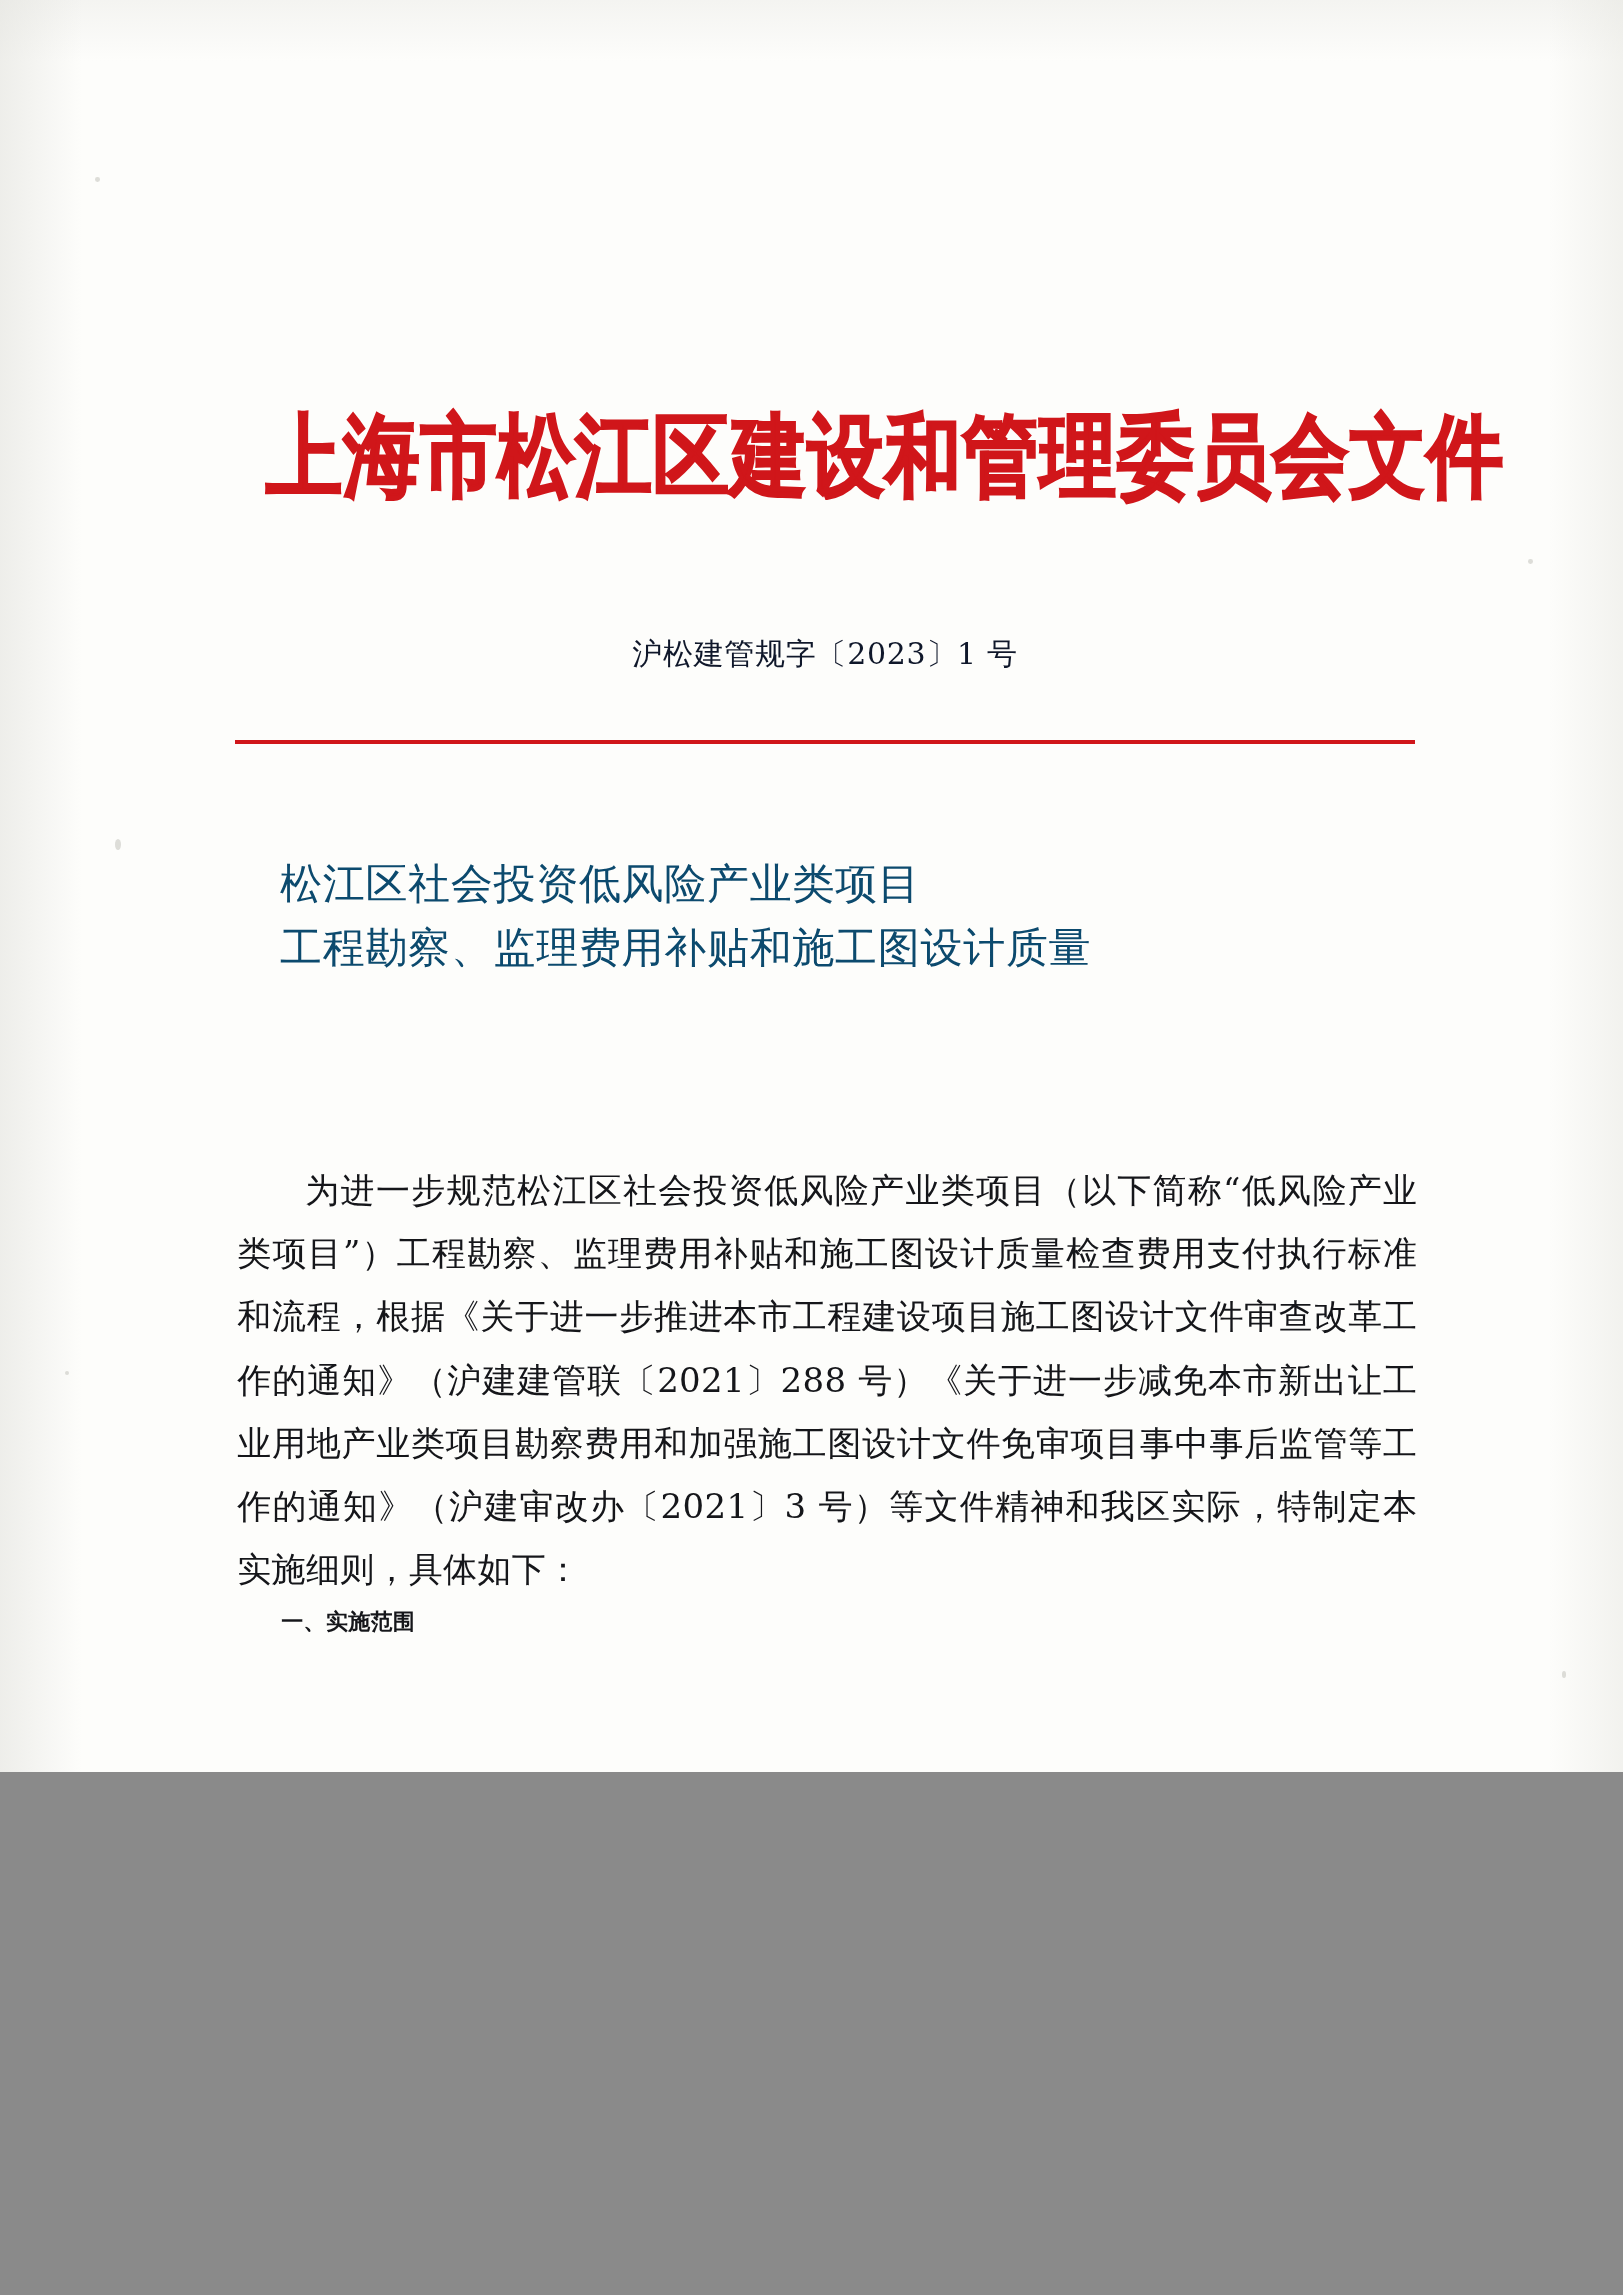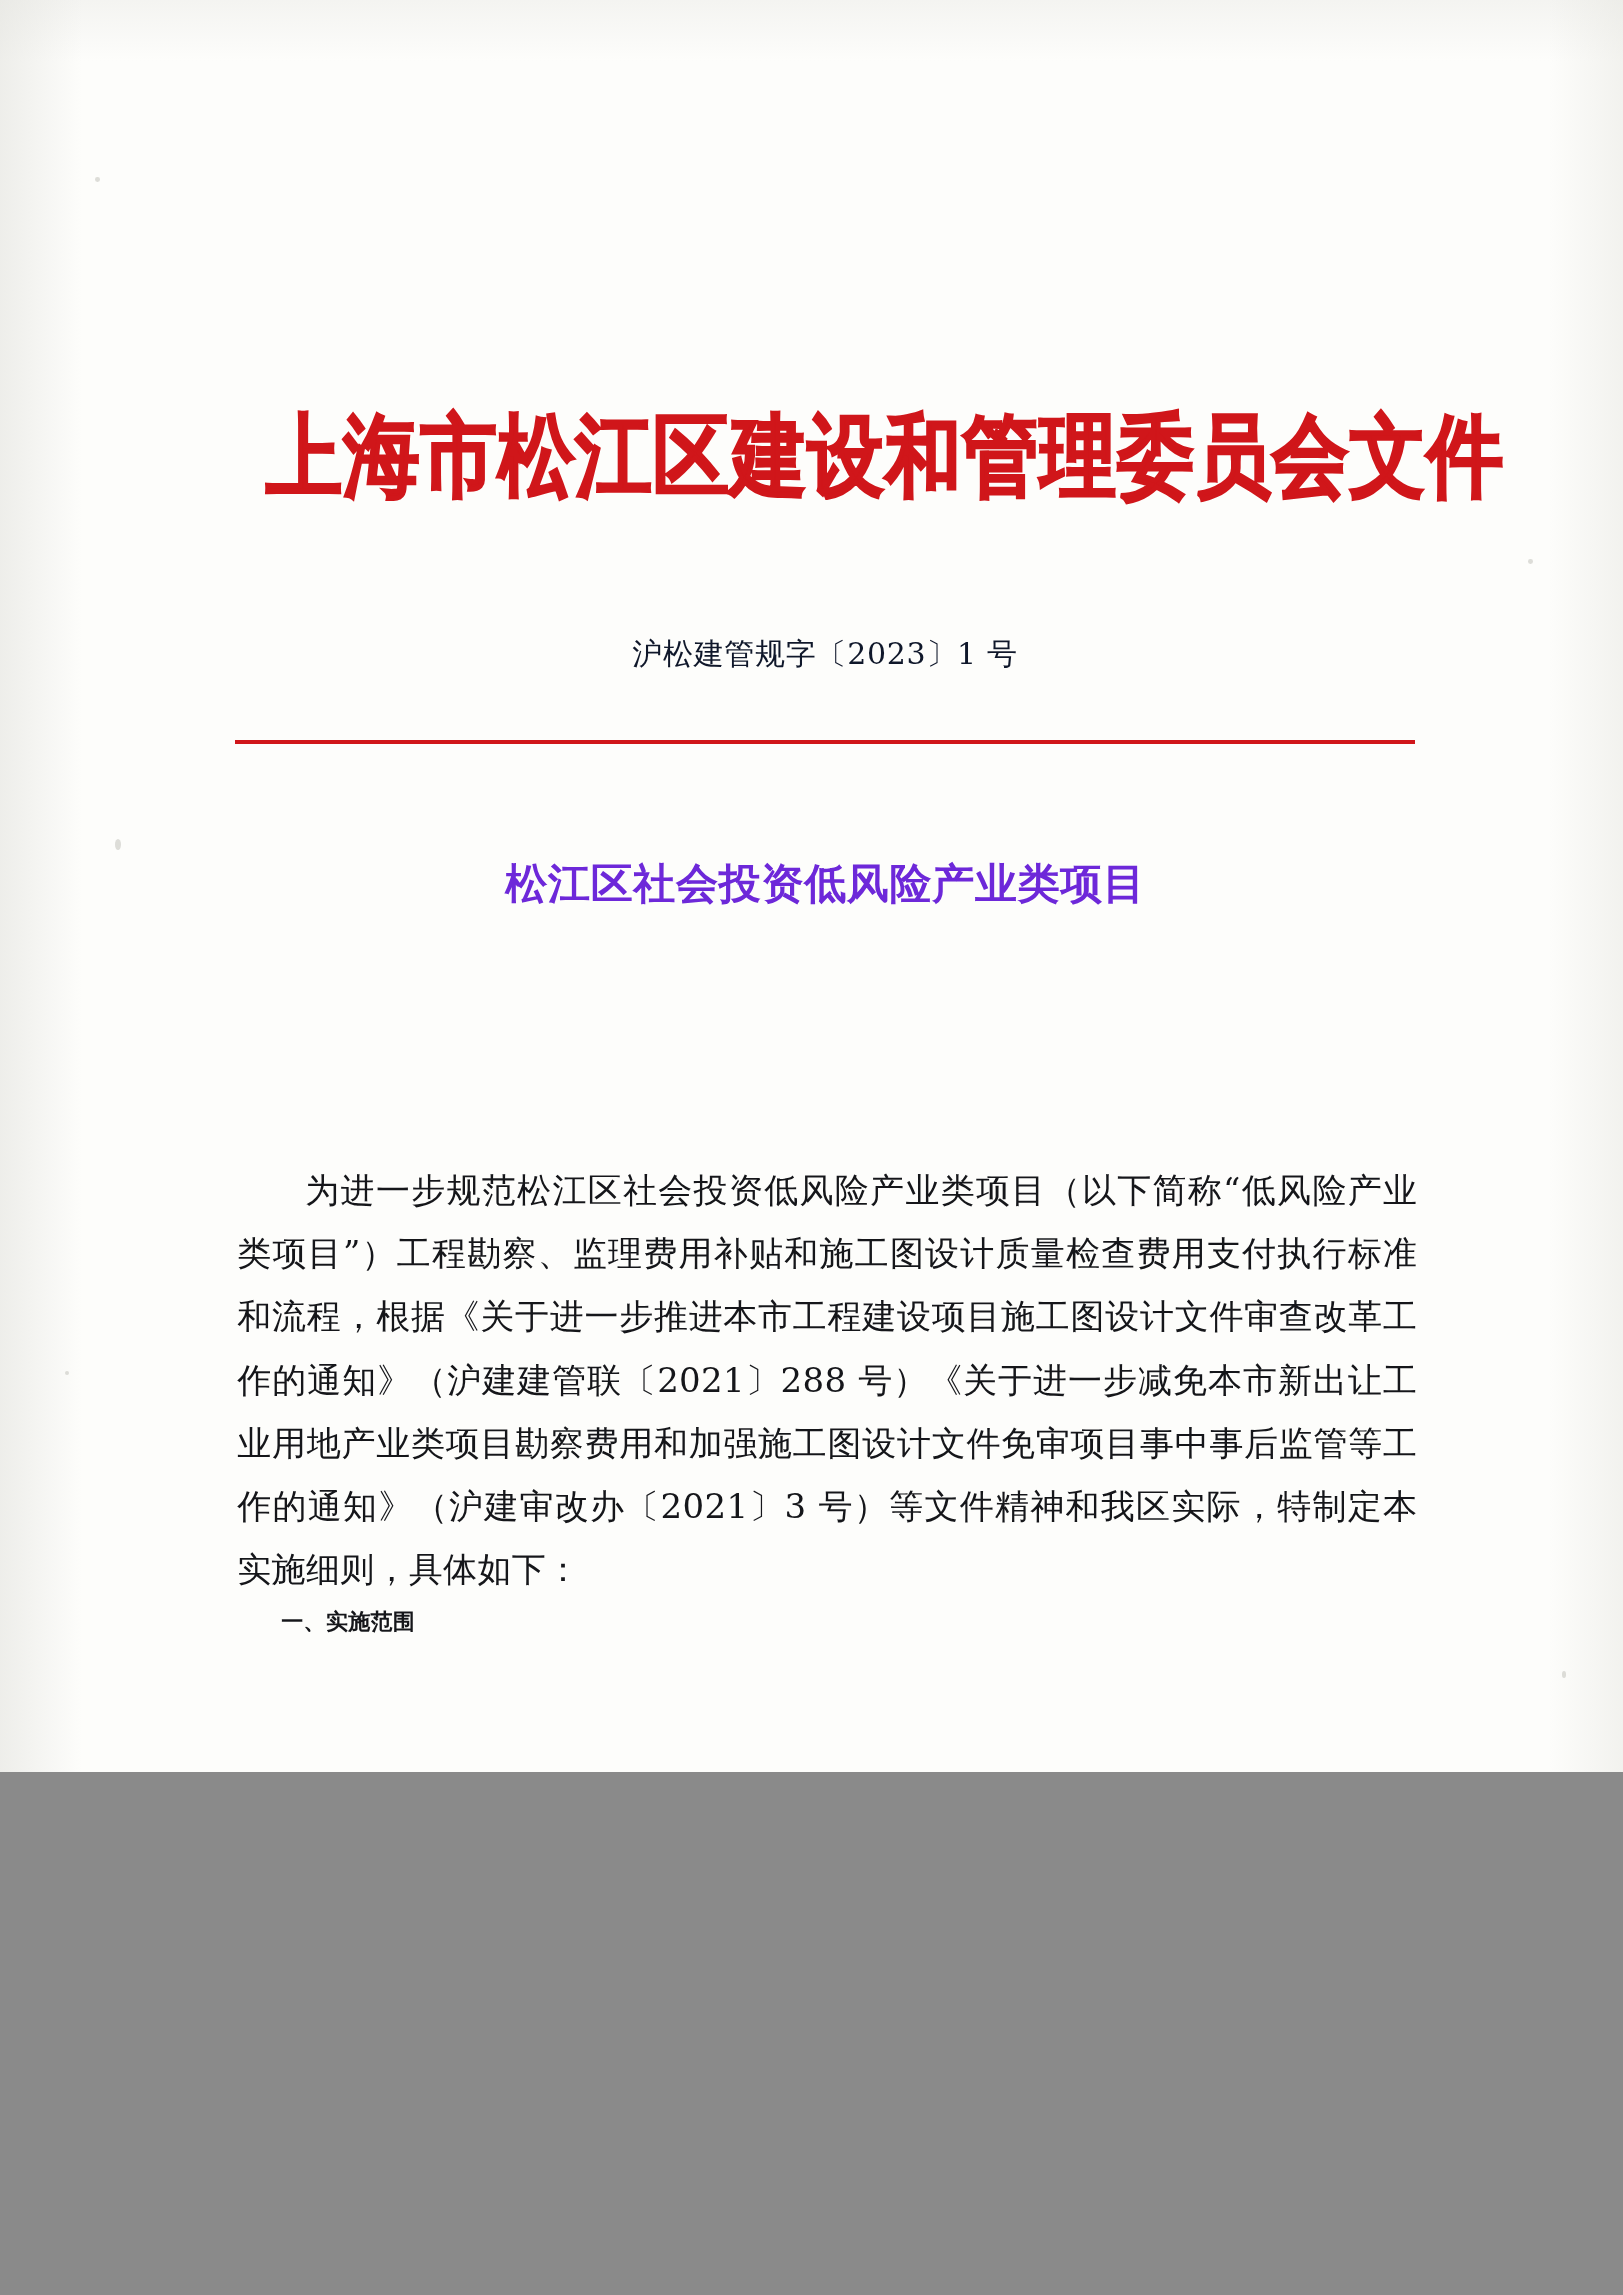--- a/index.html
+++ b/index.html
@@ -79,26 +79,25 @@
     height: 4.1px;
     background: #d0161a;
   }
 
   
   .doc-title {
     position: absolute;
     left: 55px;
     top: 852px;
     width: 1091px;
-    text-align: center;
     font-family: "DejaVu Sans", "Liberation Sans", sans-serif;
-    font-weight: bold;
+    font-weight: normal;
     font-size: 42px;
     line-height: 1.52;
-    color: #6d28d9;
+    color: #0c4a6e;
     letter-spacing: 0.7px;
   }
   .doc-title .tline { display: block; white-space: nowrap; }
 
   
   .body-text {
     position: absolute;
     left: 12.3px;
     top: 1159px;
     width: 1180px;
@@ -149,20 +148,21 @@
   <div class="content">
 
     <div class="masthead">上海市松江区建设和管理委员会文件</div>
 
     <div class="doc-number">沪松建管规字〔2023〕1 号</div>
 
     <div class="red-rule"></div>
 
     <div class="doc-title">
       <span class="tline">松江区社会投资低风险产业类项目</span>
+      <span class="tline">工程勘察、监理费用补贴和施工图设计质量</span>
     </div>
 
     <div class="body-text">
       <p>为进一步规范松江区社会投资低风险产业类项目（以下简称“低风险产业类项目”）工程勘察、监理费用补贴和施工图设计质量检查费用支付执行标准和流程，根据《关于进一步推进本市工程建设项目施工图设计文件审查改革工作的通知》（沪建建管联〔2021〕288 号）《关于进一步减免本市新出让工业用地产业类项目勘察费用和加强施工图设计文件免审项目事中事后监管等工作的通知》（沪建审改办〔2021〕3 号）等文件精神和我区实际，特制定本实施细则，具体如下：</p>
       <p class="section-head">一、实施范围</p>
     </div>
 
     <div class="page-number">－ 1 －</div>
   </div>
 </div>

